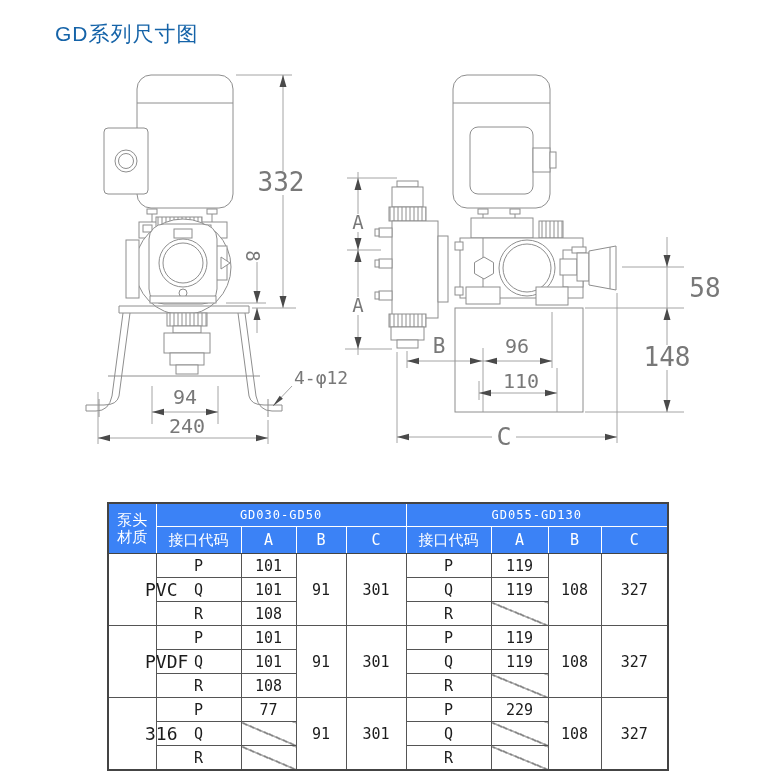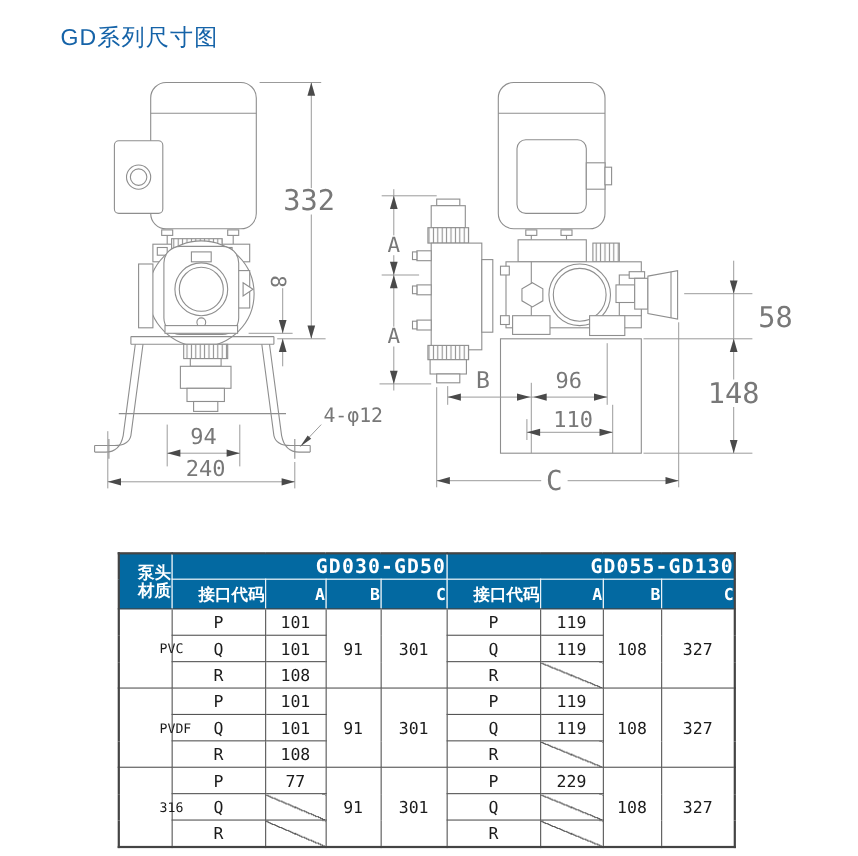--- a/index.html
+++ b/index.html
@@ -10,29 +10,29 @@
   svg{position:absolute;left:0;top:0;}
   svg .ln{fill:none;stroke:#8e8e8e;stroke-width:1;}
   svg .lnw{fill:#ffffff;stroke:#8e8e8e;stroke-width:1;}
   svg .dim{fill:none;stroke:#9a9a9a;stroke-width:0.9;}
   svg .arr{fill:#4a4a4a;stroke:none;}
   svg .dtx{fill:#787878;font-family:"DejaVu Sans Mono",monospace;}
   svg .mask{fill:#ffffff;stroke:none;}
   table.spec{position:absolute;left:107px;top:502px;width:560px;
              border-collapse:collapse;table-layout:fixed;
              font-family:"DejaVu Sans Mono","Liberation Sans",sans-serif;}
-  table.spec th{background:#0369a1;color:#ffffff;font-weight:bold;
-                border:1px solid #ffffff;padding:0;text-align:right;}
-  table.spec th.grp{font-size:18px;letter-spacing:1px;height:22px;}
+  table.spec th{background:#3b82f6;color:#ffffff;font-weight:normal;
+                border:1px solid #ffffff;padding:0;text-align:center;}
+  table.spec th.grp{font-size:12px;letter-spacing:1px;height:22px;}
   table.spec th.sub{font-size:15px;height:26px;border-bottom:1px solid #444444;}
   table.spec th.corner{font-size:15px;line-height:17px;border-bottom:1px solid #444444;}
   table.spec td{border:1px solid #555555;text-align:center;vertical-align:middle;
                 font-size:15px;color:#1c1c1c;height:23px;padding:0;background:#ffffff;}
   table.spec{border:2px solid #444444;}
-  table.spec td.mat{font-size:12px;padding-left:36px;}
+  table.spec td.mat{font-size:18px;padding-left:36px;}
   table.spec td.diag{background-image:linear-gradient(to top right,
       transparent 48.6%, #5a5a5a 48.6%, #5a5a5a 51.4%, transparent 51.4%);}
 </style>
 </head>
 <body>
 
 <div class="title">GD系列尺寸图</div>
 
 <svg width="780" height="495" viewBox="0 0 780 495">
   <defs>

